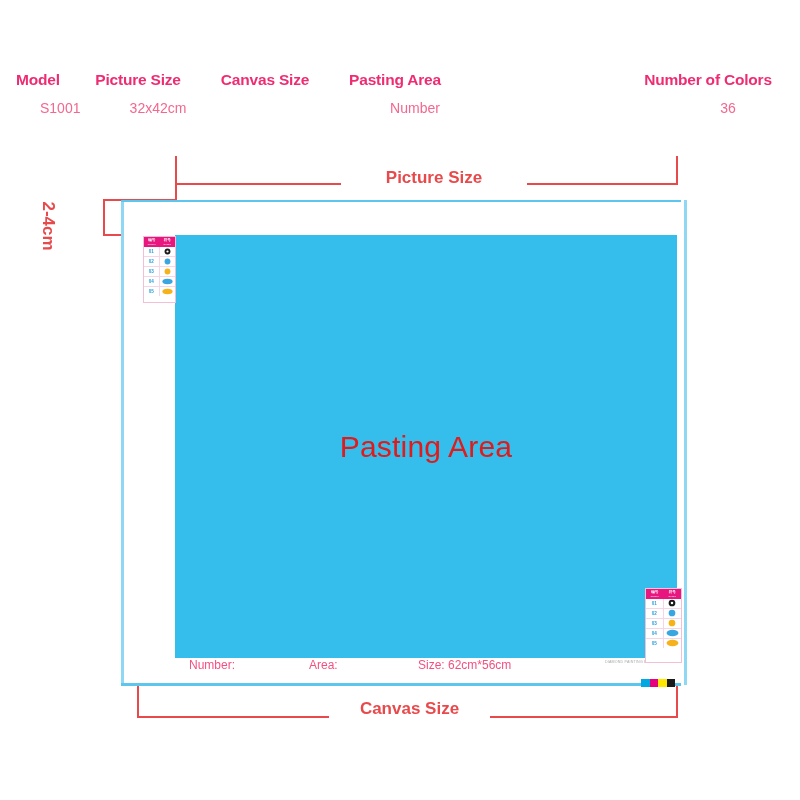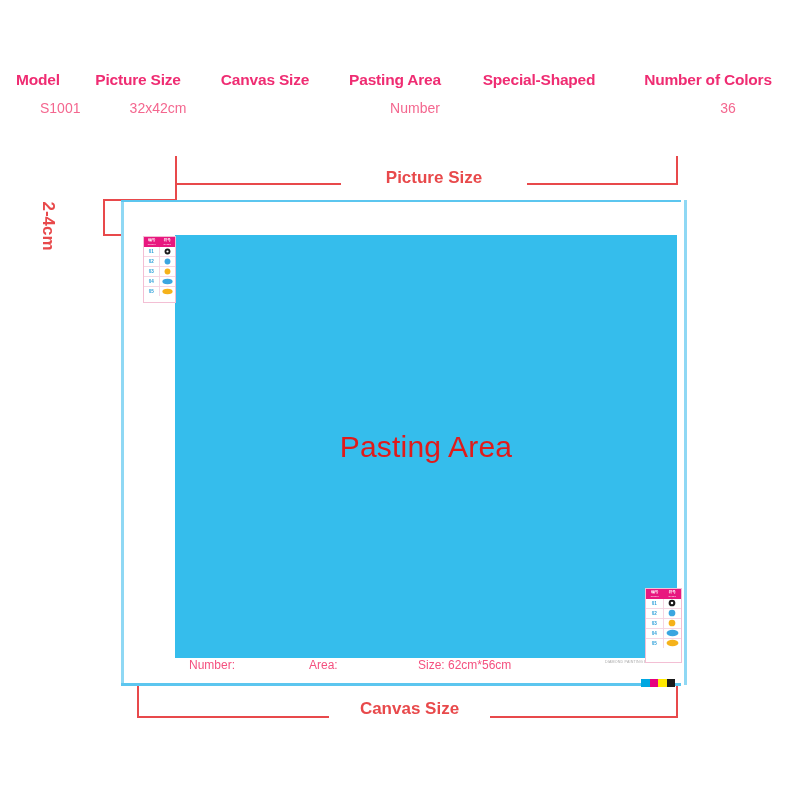--- a/index.html
+++ b/index.html
@@ -306,21 +306,20 @@
     <div class="spec-value">32x42cm</div>
   </div>
   <div class="spec-col" style="left: 200px; width: 130px;">
     <div class="spec-label">Canvas Size</div>
   </div>
   <div class="spec-col" style="left: 330px; width: 130px;">
     <div class="spec-label">Pasting Area</div>
     <div class="spec-value">Number</div>
   </div>
   <div class="spec-col" style="left: 460px; width: 158px;">
-    <div class="spec-label">Special-Shaped</div>
   </div>
   <div class="spec-col" style="left: 618px; width: 180px;">
     <div class="spec-label">Number of Colors</div>
     <div class="spec-value">36</div>
   </div>
 </div>
 
 <div id="diagram">
 
   <div class="red-line-v" id="picture-size-bracket-left-tick"></div>

